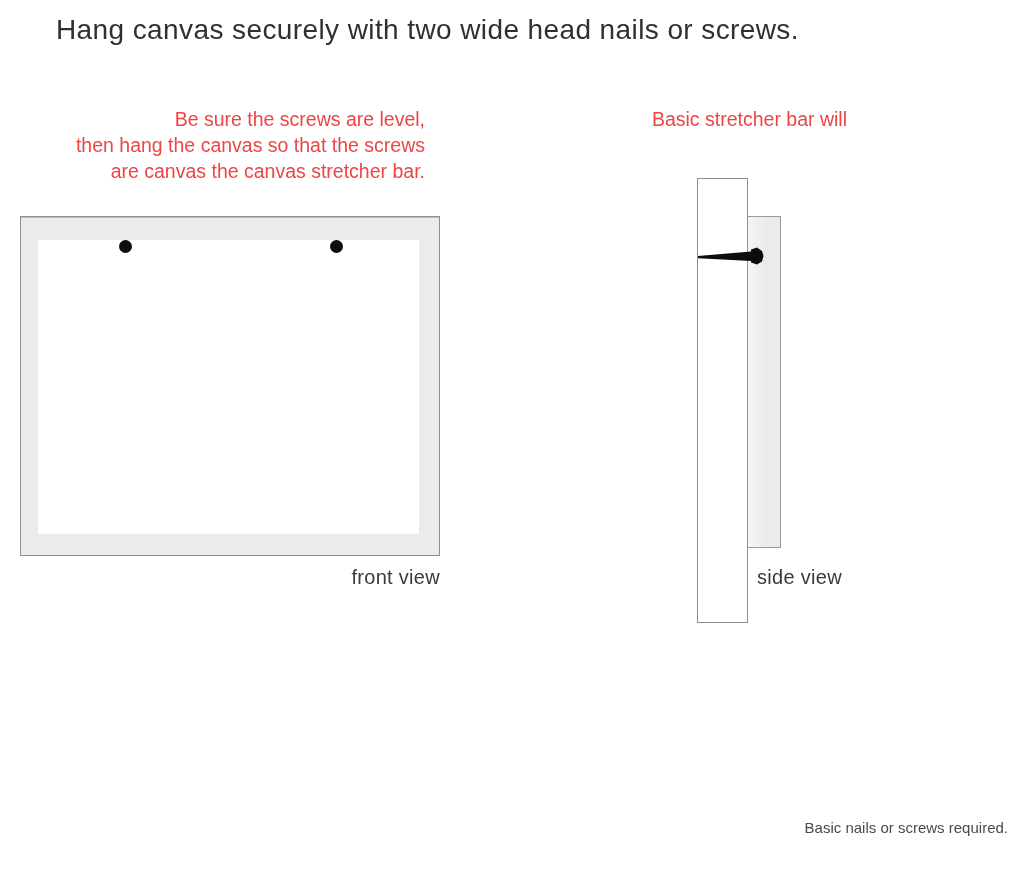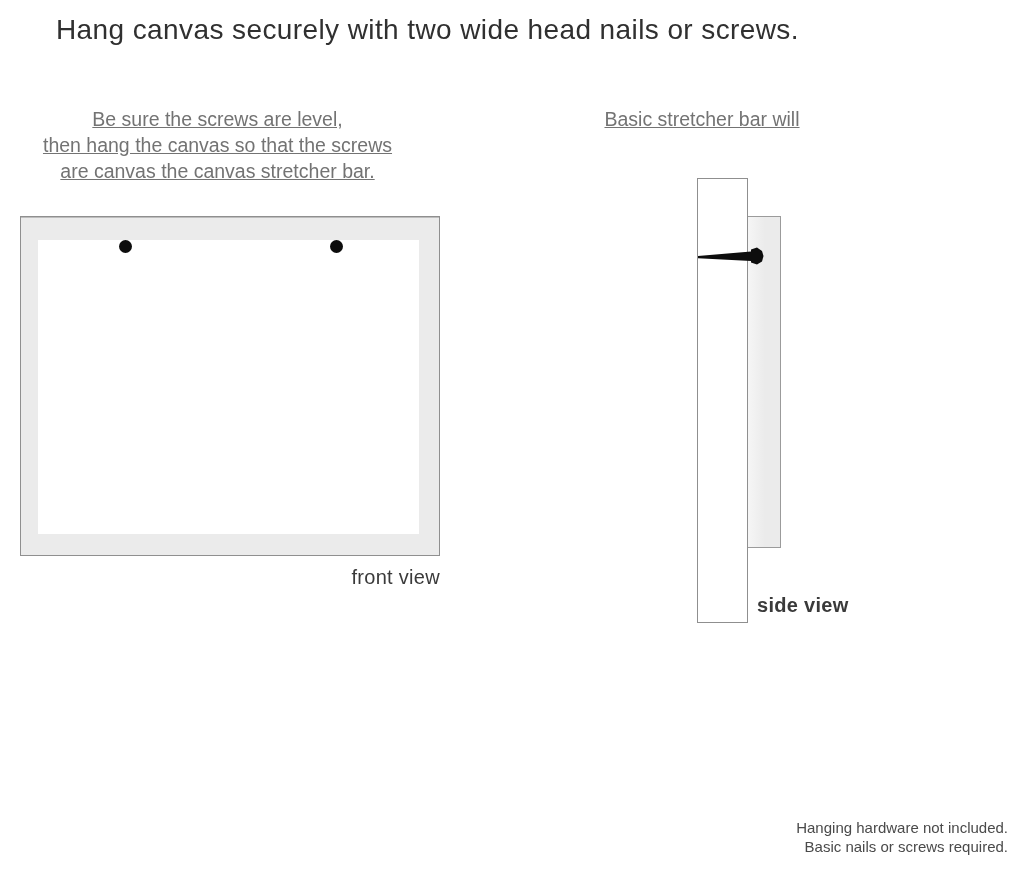--- a/index.html
+++ b/index.html
@@ -19,23 +19,22 @@
     overflow:hidden;
   }
   .stage{position:absolute;inset:0;}
   .title{
     position:absolute;left:56px;top:14px;width:800px;
     font-size:28px;letter-spacing:.4px;color:#303030;
     white-space:nowrap;
   }
   .instr{
     position:absolute;top:106px;
-    font-size:19.5px;line-height:26px;text-align:center;
-    color:#737373;
-    text-decoration:underline;
+    font-size:19.5px;line-height:26px;text-align:right;
+    color:#ef4444;
   }
   .instr-left{left:10px;width:415px;}
   .instr-right{left:557px;width:290px;}
 
   
   .fv-outer{
     position:absolute;left:20px;top:216px;width:420px;height:340px;
     background:var(--canvas-gray);
     border:1px solid var(--border-gray);
     box-shadow:inset 0 1px 0 #bdbdbd;
@@ -62,21 +61,21 @@
     border:1px solid var(--border-light);
   }
   .sv-bar{
     position:absolute;left:697px;top:178px;width:51px;height:445px;
     background:#fff;
     border:1px solid var(--border-gray);
   }
   .sv-nail{
     position:absolute;left:694px;top:241px;width:76px;height:28px;
   }
-  .sv-label{left:757px;top:588px;width:160px;text-align:left;font-weight:bold;}
+  .sv-label{left:757px;top:560px;width:160px;text-align:left;}
 
   .footer{
     position:absolute;right:16px;top:818px;width:340px;
     text-align:right;font-size:15px;line-height:19px;color:#4a4a4a;
   }
 </style>
 </head>
 <body>
 
 <div class="stage">
@@ -102,17 +101,16 @@
 
   <div class="sv-canvas"></div>
   <div class="sv-bar"></div>
   <svg class="sv-nail" viewBox="694 241 76 28" xmlns="http://www.w3.org/2000/svg" aria-hidden="true">
     <polygon points="698,256 751,251.5 751,261 698,258.2" fill="#0d0d0d"></polygon>
     <polygon points="751,249.5 757,247.5 762,251 763.5,256 762,261.5 757,264.5 751,262.5" fill="#0d0d0d"></polygon>
   </svg>
   <div class="view-label sv-label">side view</div>
 
   <div class="footer">
-    <div>Hanging hardware not included.</div>
     <div>Basic nails or screws required.</div>
   </div>
 
 </div>
 
 </body></html>

